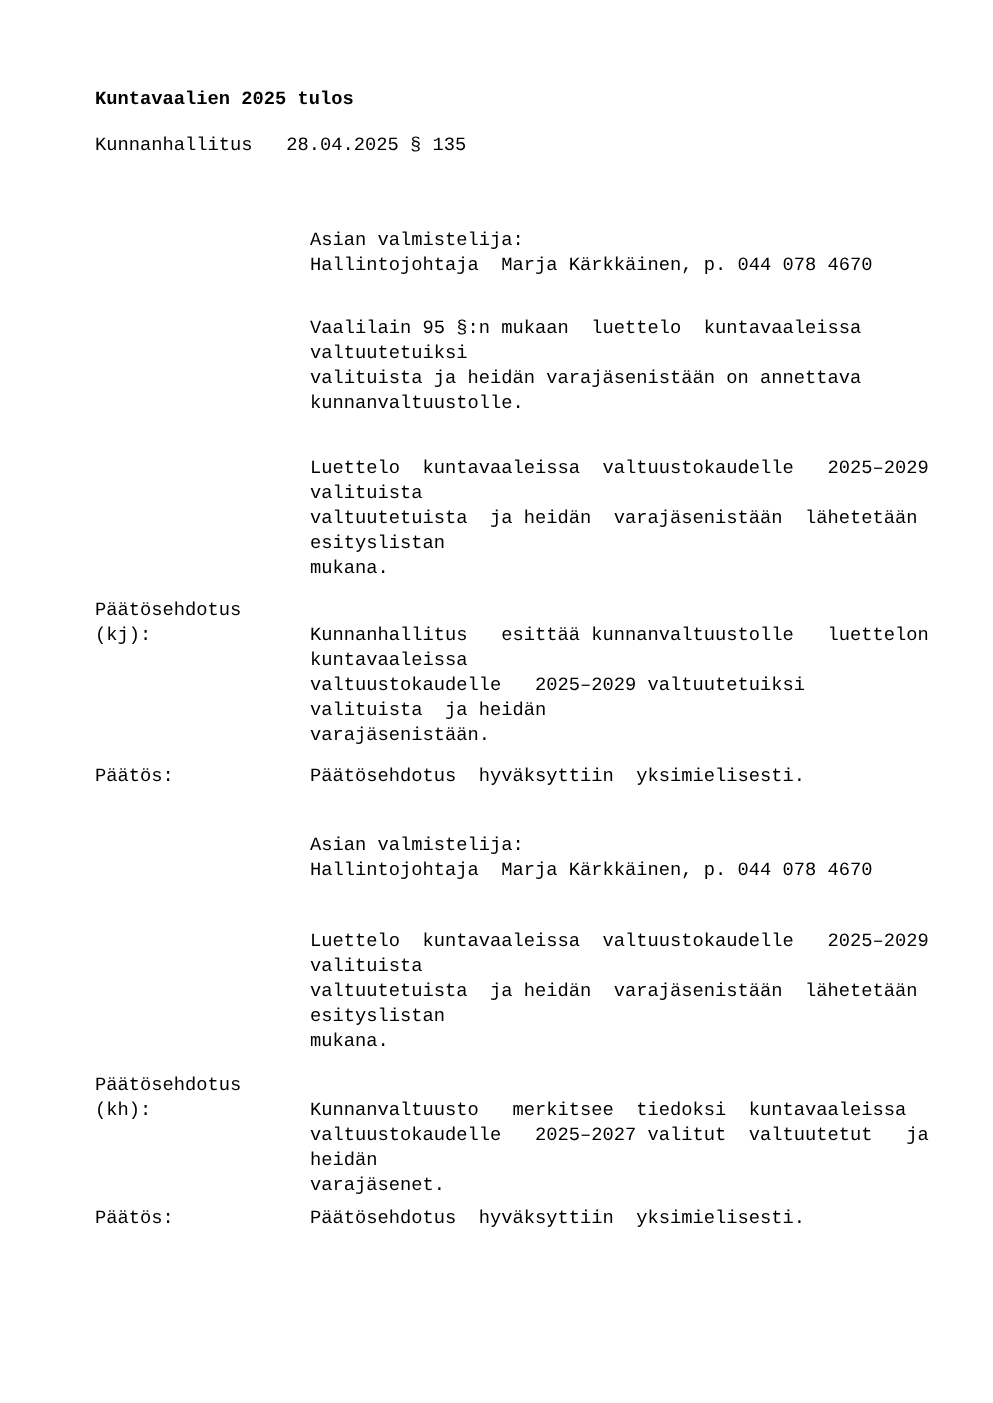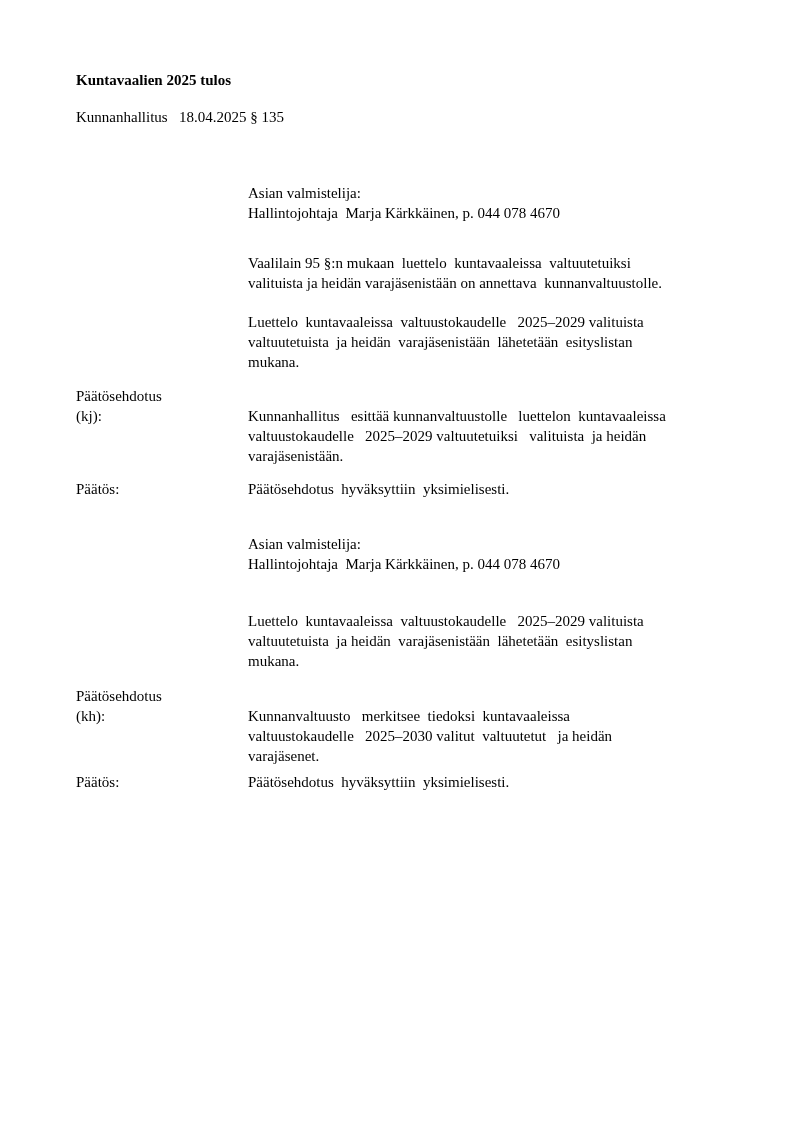--- a/index.html
+++ b/index.html
@@ -3,56 +3,56 @@
 <meta charset="utf-8">
 <style>
   * { margin: 0; padding: 0; box-sizing: border-box; }
   html, body { background: #ffffff; }
   .page {
     position: relative;
     width: 794px;
     height: 1122px;
     background: #ffffff;
     color: #000000;
-    font-family: Liberation Serif, serif;
+    font-family: Liberation Mono, monospace;
     font-size: 15px;
     line-height: 20px;
     padding: 70px 46px 0 76px;
     overflow: hidden;
   }
   .pre { white-space: pre-wrap; }
   .title {
     font-weight: bold;
     font-size: 15px;
     margin-bottom: 17px;
   }
   .indent { margin-left: 172px; max-width: 546px; }
   .row { display: flex; align-items: flex-start; justify-content: space-between; }
   .row .label { flex: 0 0 172px; width: 172px; }
   .row .content { flex: 1 1 auto; max-width: 546px; }
   .offset-one-line { padding-top: 20px; }
   .mb6  { margin-bottom: 6px; }
   .mb13 { margin-bottom: 13px; }
   .mb14 { margin-bottom: 14px; }
   .mb15 { margin-bottom: 15px; }
-  .mb19 { margin-bottom: 19px; }
+  .mb19 { margin-bottom: 32px; }
   .mb30 { margin-bottom: 30px; }
   .mb32 { margin-bottom: 32px; }
   .mb35 { margin-bottom: 35px; }
   .mb37 { margin-bottom: 37px; }
   .mb56 { margin-bottom: 56px; }
 </style>
 </head>
 <body>
 
 <div class="page">
 
   <div class="title pre">Kuntavaalien 2025 tulos</div>
 
-  <div class="pre mb56">Kunnanhallitus   18.04.2025 § 135</div>
+  <div class="pre mb56">Kunnanhallitus   28.04.2025 § 135</div>
 
   <div class="indent mb30">
     <div class="pre">Asian valmistelija:</div>
     <div class="pre">Hallintojohtaja  Marja Kärkkäinen, p. 044 078 4670</div>
   </div>
 
   <div class="indent pre mb19">Vaalilain 95 §:n mukaan  luettelo  kuntavaaleissa  valtuutetuiksi
 valituista ja heidän varajäsenistään on annettava  kunnanvaltuustolle.</div>
   <div class="indent pre mb14">Luettelo  kuntavaaleissa  valtuustokaudelle   2025–2029 valituista
 valtuutetuista  ja heidän  varajäsenistään  lähetetään  esityslistan
@@ -80,21 +80,21 @@
   </div>
 
   <div class="indent pre mb15">Luettelo  kuntavaaleissa  valtuustokaudelle   2025–2029 valituista
 valtuutetuista  ja heidän  varajäsenistään  lähetetään  esityslistan
 mukana.</div>
 
   <div class="row mb6">
     <div class="label pre">Päätösehdotus
 (kh):</div>
     <div class="content pre offset-one-line">Kunnanvaltuusto   merkitsee  tiedoksi  kuntavaaleissa
-valtuustokaudelle   2025–2030 valitut  valtuutetut   ja heidän
+valtuustokaudelle   2025–2027 valitut  valtuutetut   ja heidän
 varajäsenet.</div>
   </div>
 
   <div class="row">
     <div class="label pre">Päätös:</div>
     <div class="content pre">Päätösehdotus  hyväksyttiin  yksimielisesti.</div>
   </div>
 
 </div>
 

